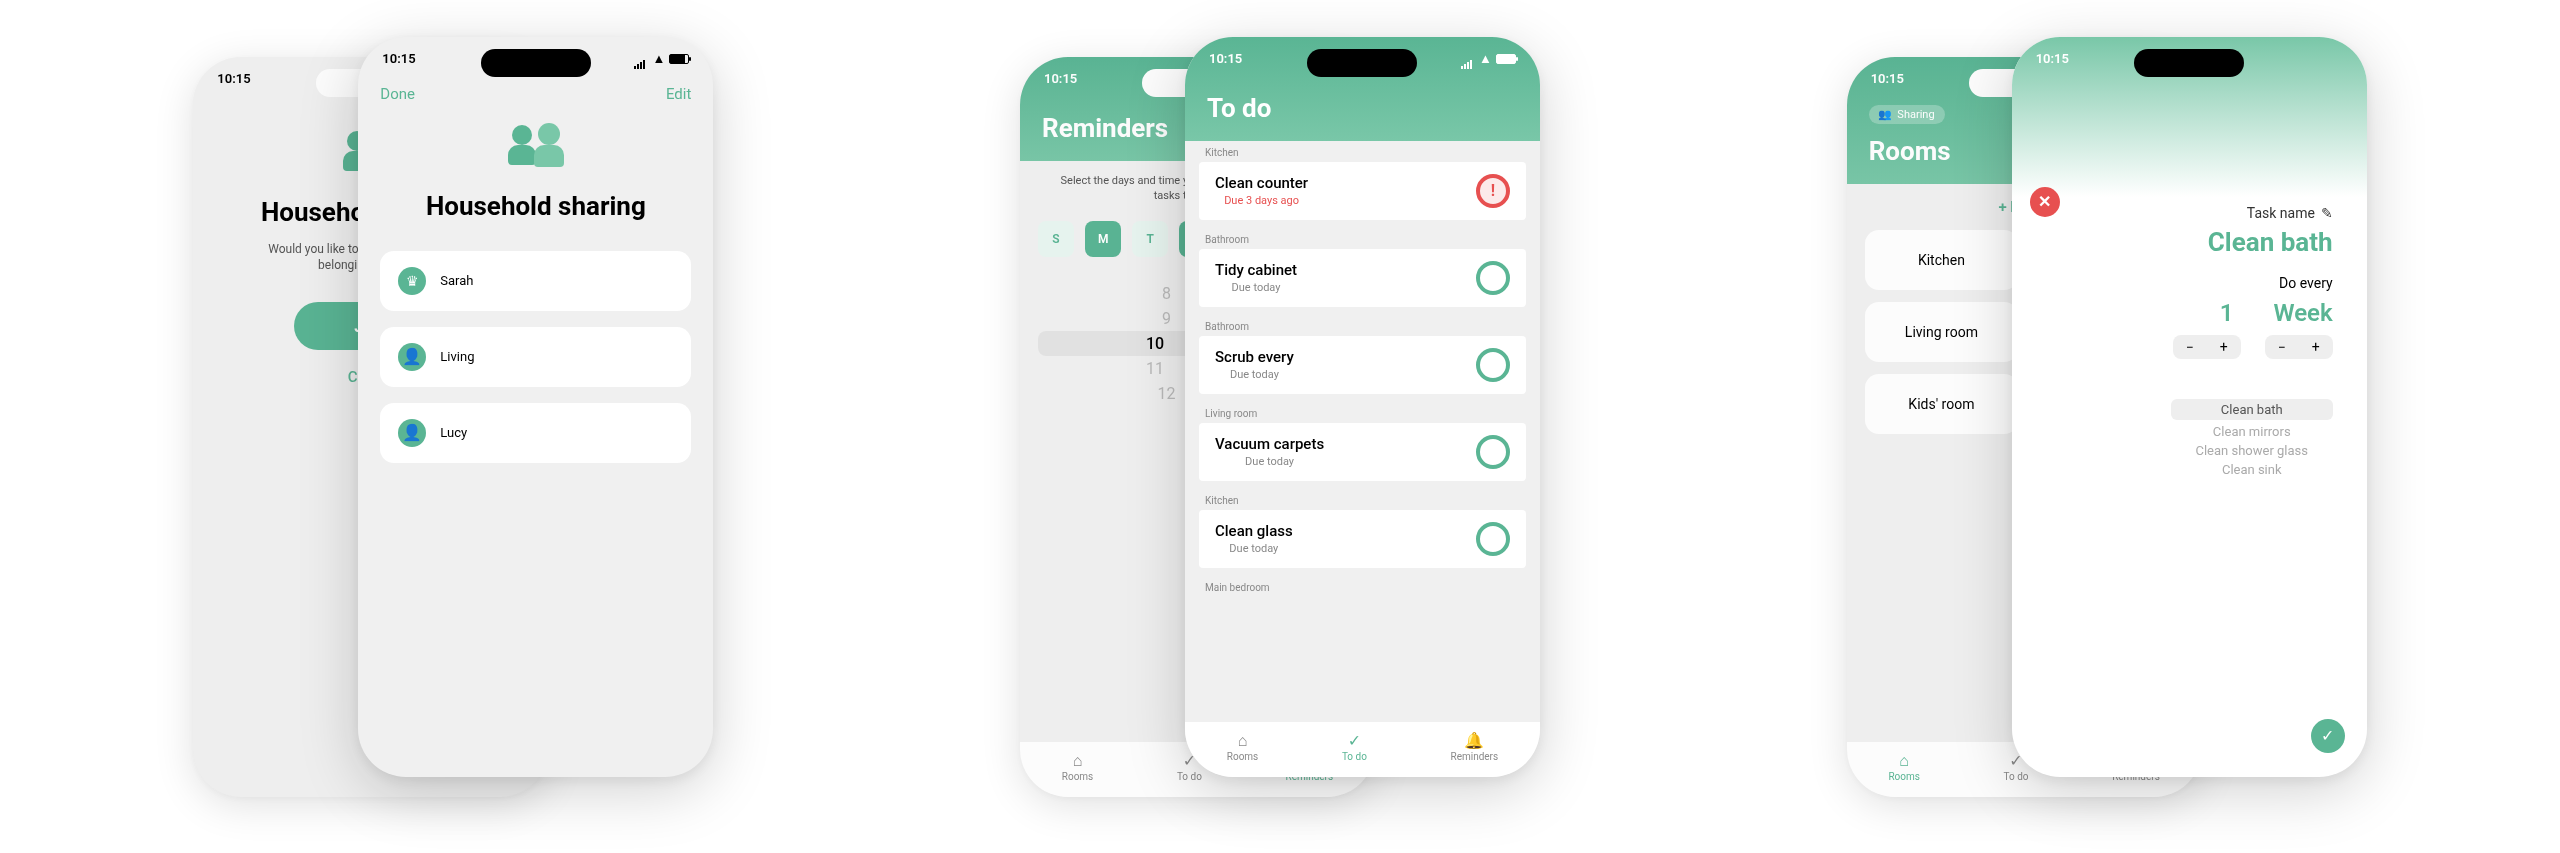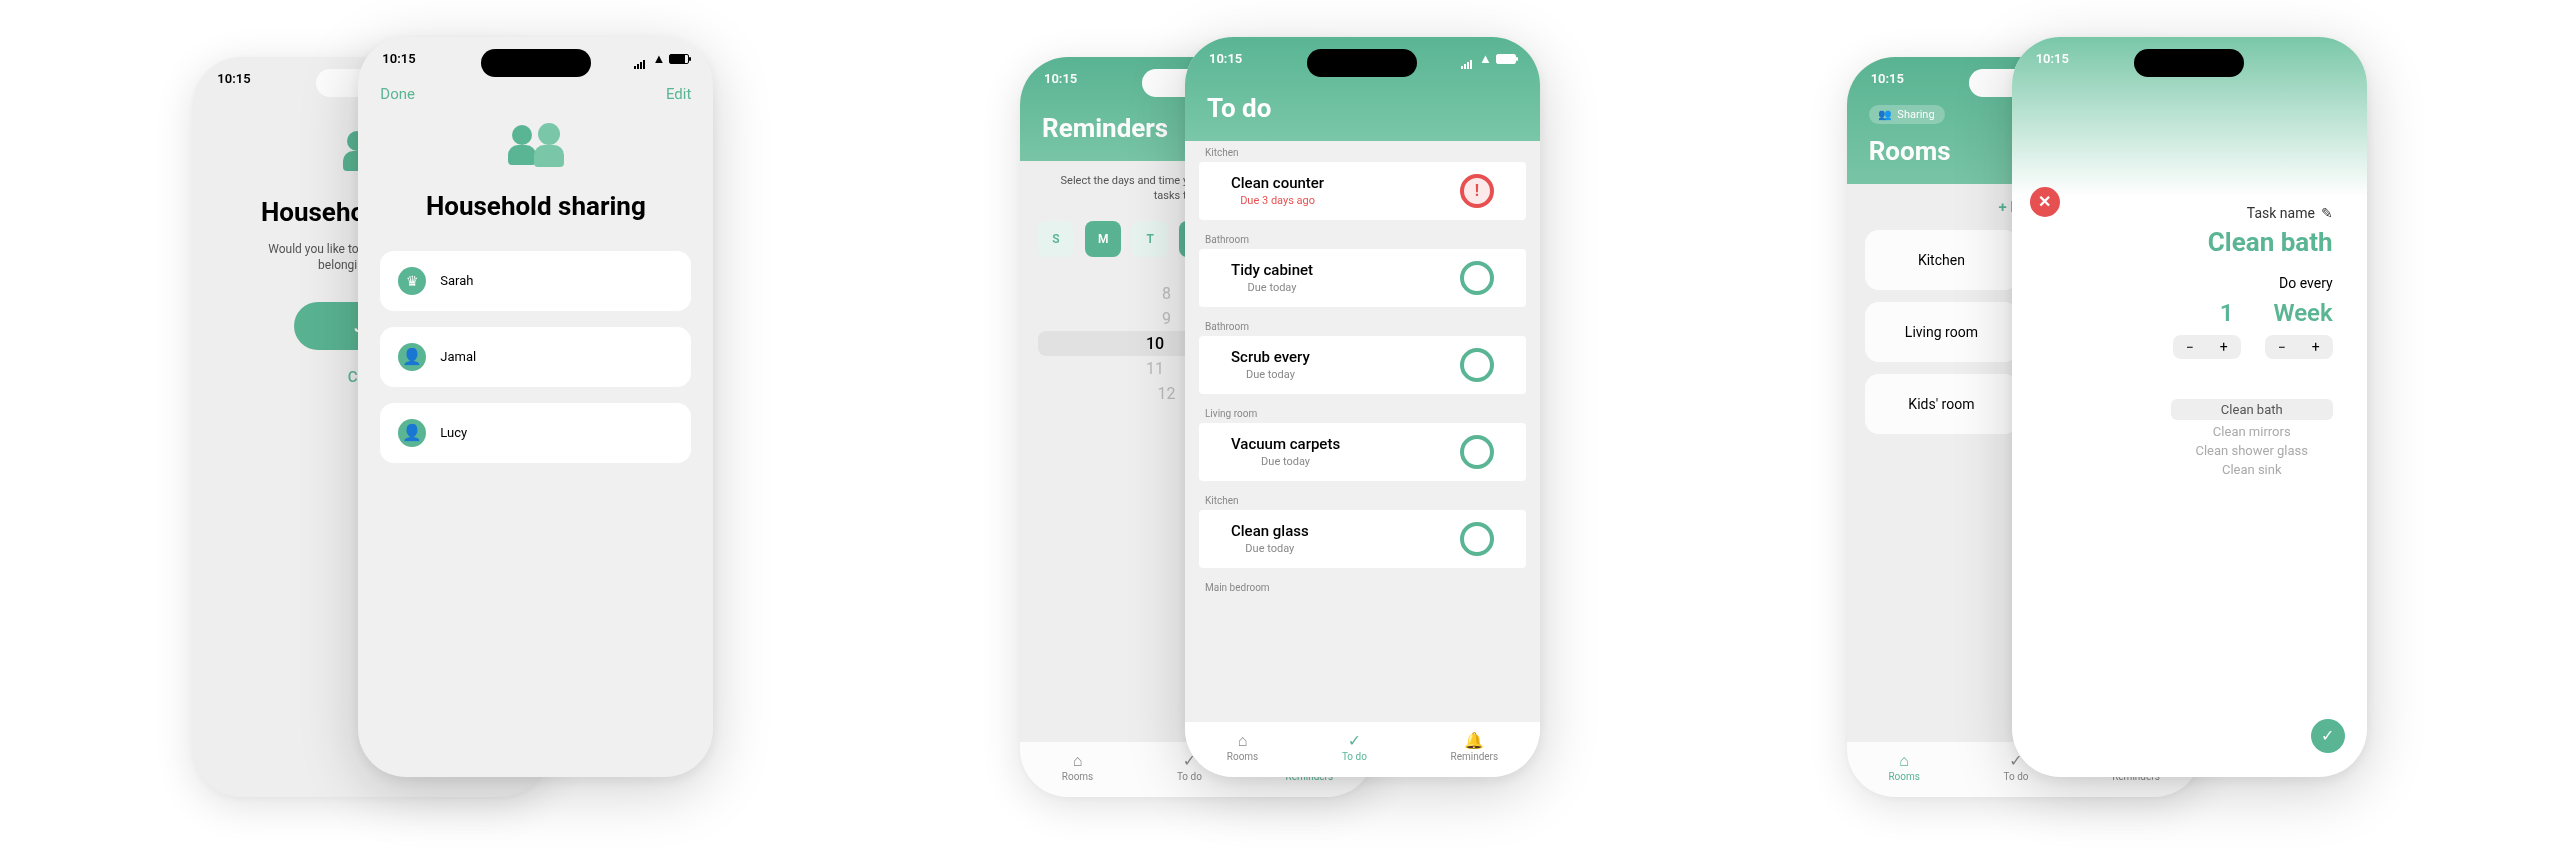--- a/index.html
+++ b/index.html
@@ -91,21 +91,21 @@
 
   
   .tabbar{position:absolute;bottom:0;left:0;right:0;height:56px;background:#fff;border-top:1px solid rgba(0,0,0,.06);display:flex;justify-content:space-around;align-items:center;padding-bottom:4px;}
   .tab{display:flex;flex-direction:column;align-items:center;gap:2px;font-size:10px;color:var(--muted);}
   .tab.active{color:var(--teal);}
   .tab .ico{font-size:16px;line-height:1;}
 
   
   .todo-front{background:var(--bg);}
   .section-label{font-size:10px;color:#888;padding:6px 20px 2px;}
-  .task-card{background:#fff;margin:2px 14px 8px;border-radius:4px;padding:12px 32px;display:flex;justify-content:space-between;align-items:center;}
+  .task-card{background:#fff;margin:2px 14px 8px;border-radius:4px;padding:12px 16px;display:flex;justify-content:space-between;align-items:center;}
   .task-name{font-size:15px;font-weight:500;}
   .task-due{font-size:11px;color:#888;margin-top:2px;text-align:center;}
   .task-due.overdue{color:var(--red);}
   .ring{width:34px;height:34px;border-radius:50%;border:4px solid var(--teal);}
   .ring.alert{border-color:var(--red);background:rgba(231,80,80,.12);display:flex;align-items:center;justify-content:center;color:var(--red);font-weight:700;font-size:16px;}
 
   
   .rooms-back{background:var(--bg);}
   .share-pill{display:inline-flex;align-items:center;gap:5px;background:rgba(255,255,255,.25);border-radius:12px;padding:3px 10px;font-size:11px;margin:4px 22px 0;}
   .add-room{text-align:center;color:var(--teal);font-weight:600;font-size:15px;padding:14px 0 6px;}
@@ -185,21 +185,21 @@
           <div class="member-card">
             <div class="avatar">
               <span class="crown">♛</span>
             </div>
             <span class="member-name">Sarah</span>
           </div>
           <div class="member-card">
             <div class="avatar">
               <span>👤</span>
             </div>
-            <span class="member-name">Jamal</span>
+            <span class="member-name">Living</span>
           </div>
           <div class="member-card">
             <div class="avatar">
               <span>👤</span>
             </div>
             <span class="member-name">Lucy</span>
           </div>
         </div>
     </div>
   </div>

